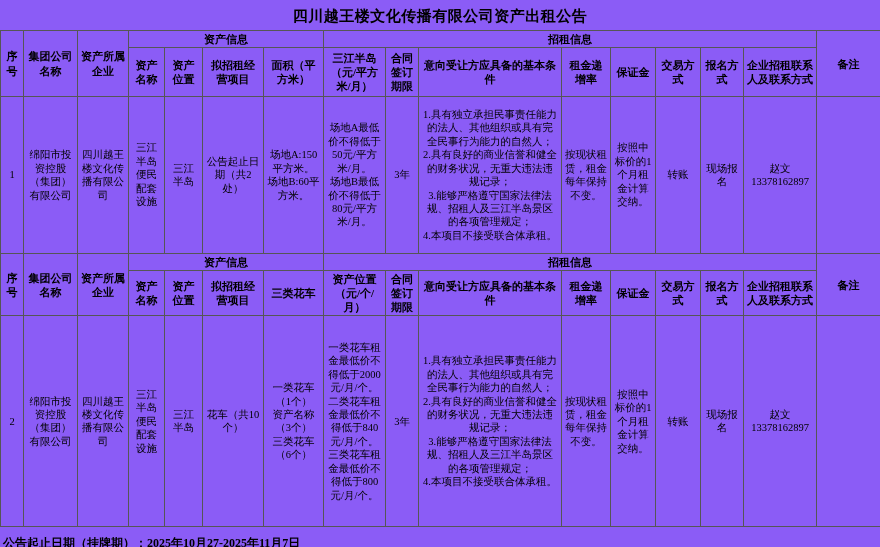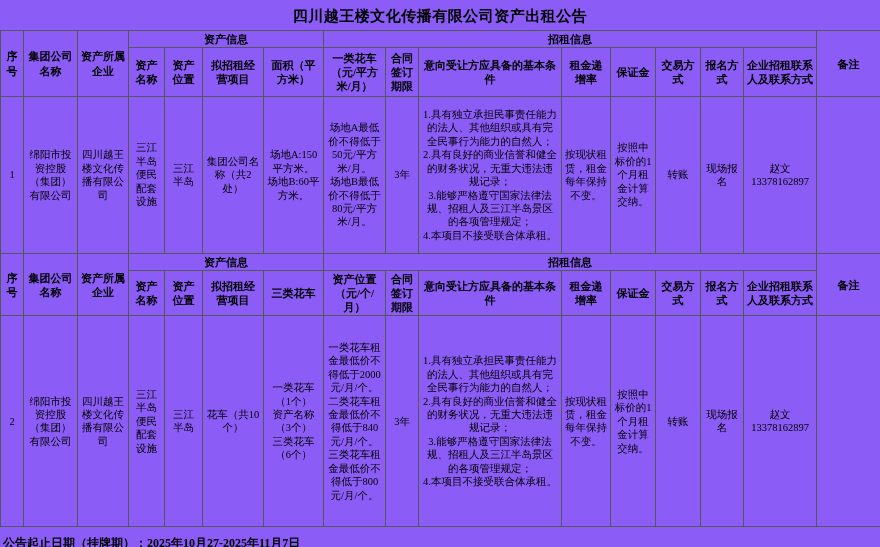--- a/index.html
+++ b/index.html
@@ -87,37 +87,37 @@
       <th rowspan="2">资产所属企业</th>
       <th colspan="4">资产信息</th>
       <th colspan="8">招租信息</th>
       <th rowspan="2">备注</th>
     </tr>
     <tr style="height:49px">
       <th>资产名称</th>
       <th>资产位置</th>
       <th>拟招租经营项目</th>
       <th>面积（平方米）</th>
-      <th>一类花车（元/平方米/月）</th>
+      <th>三江半岛（元/平方米/月）</th>
       <th>合同签订期限</th>
       <th>意向受让方应具备的基本条件</th>
       <th>租金递增率</th>
       <th>保证金</th>
       <th>交易方式</th>
       <th>报名方式</th>
       <th>企业招租联系人及联系方式</th>
     </tr>
 
     <tr style="height:157px">
       <td>1</td>
       <td>绵阳市投资控股（集团）有限公司</td>
       <td>四川越王楼文化传播有限公司</td>
       <td>三江半岛便民配套设施</td>
       <td>三江半岛</td>
-      <td>集团公司名称（共2处）</td>
+      <td>公告起止日期（共2处）</td>
       <td class="ta-l">场地A:150平方米。
 场地B:60平方米。</td>
       <td class="ta-l">场地A最低价不得低于50元/平方米/月。
 场地B最低价不得低于80元/平方米/月。</td>
       <td>3年</td>
       <td class="ta-l">1.具有独立承担民事责任能力的法人、其他组织或具有完全民事行为能力的自然人；
 2.具有良好的商业信誉和健全的财务状况，无重大违法违规记录；
 3.能够严格遵守国家法律法规、招租人及三江半岛景区的各项管理规定；
 4.本项目不接受联合体承租。</td>
       <td class="ta-l">按现状租赁，租金每年保持不变。</td>

